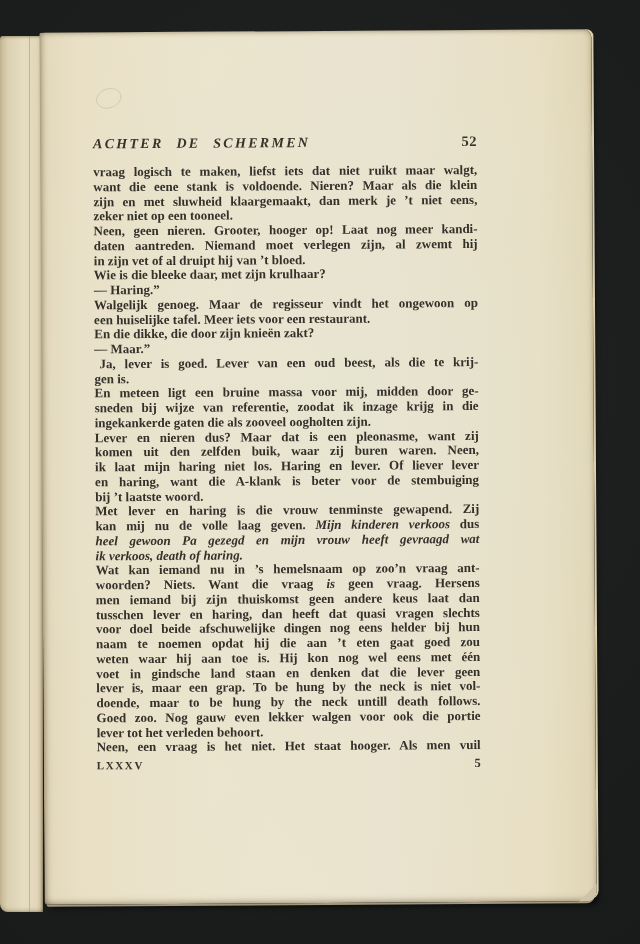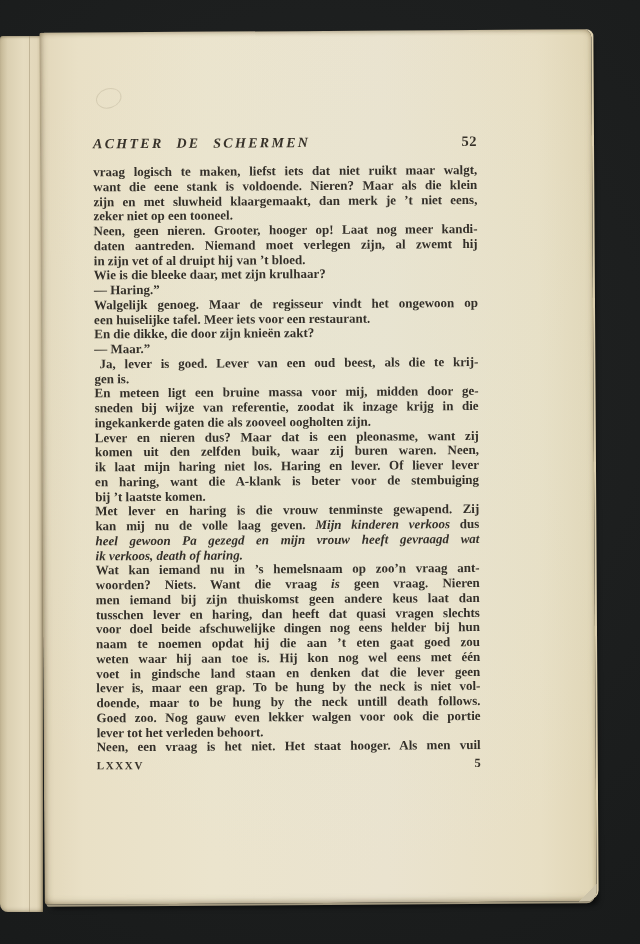--- a/index.html
+++ b/index.html
@@ -106,27 +106,27 @@
       <div class="line"><span>— Maar.”</span></div>
       <div class="line just ind"><span>Ja, lever is goed. Lever van een oud beest, als die te krij-</span></div>
       <div class="line"><span>gen is.</span></div>
       <div class="line just"><span>En meteen ligt een bruine massa voor mij, midden door ge-</span></div>
       <div class="line just"><span>sneden bij wijze van referentie, zoodat ik inzage krijg in die</span></div>
       <div class="line"><span>ingekankerde gaten die als zooveel oogholten zijn.</span></div>
       <div class="line just"><span>Lever en nieren dus? Maar dat is een pleonasme, want zij</span></div>
       <div class="line just"><span>komen uit den zelfden buik, waar zij buren waren. Neen,</span></div>
       <div class="line just"><span>ik laat mijn haring niet los. Haring en lever. Of liever lever</span></div>
       <div class="line just"><span>en haring, want die A-klank is beter voor de stembuiging</span></div>
-      <div class="line"><span>bij ’t laatste komen.</span></div>
+      <div class="line"><span>bij ’t laatste woord.</span></div>
       <div class="line just"><span>Met lever en haring is die vrouw tenminste gewapend. Zij</span></div>
       <div class="line just"><span>kan mij nu de volle laag geven. </span><span class="it">Mijn kinderen verkoos</span><span> dus</span></div>
       <div class="line just"><span class="it">heel gewoon Pa gezegd en mijn vrouw heeft gevraagd wat</span></div>
       <div class="line"><span class="it">ik verkoos, death of haring.</span></div>
       <div class="line just"><span>Wat kan iemand nu in ’s hemelsnaam op zoo’n vraag ant-</span></div>
-      <div class="line just"><span>woorden? Niets. Want die vraag </span><span class="it">is</span><span> geen vraag. Nieren</span></div>
+      <div class="line just"><span>woorden? Niets. Want die vraag </span><span class="it">is</span><span> geen vraag. Hersens</span></div>
       <div class="line just"><span>men iemand bij zijn thuiskomst geen andere keus laat dan</span></div>
       <div class="line just"><span>tusschen lever en haring, dan heeft dat quasi vragen slechts</span></div>
       <div class="line just"><span>voor doel beide afschuwelijke dingen nog eens helder bij hun</span></div>
       <div class="line just"><span>naam te noemen opdat hij die aan ’t eten gaat goed zou</span></div>
       <div class="line just"><span>weten waar hij aan toe is. Hij kon nog wel eens met één</span></div>
       <div class="line just"><span>voet in gindsche land staan en denken dat die lever geen</span></div>
       <div class="line just"><span>lever is, maar een grap. To be hung by the neck is niet vol-</span></div>
       <div class="line just"><span>doende, maar to be hung by the neck untill death follows.</span></div>
       <div class="line just"><span>Goed zoo. Nog gauw even lekker walgen voor ook die portie</span></div>
       <div class="line"><span>lever tot het verleden behoort.</span></div>

